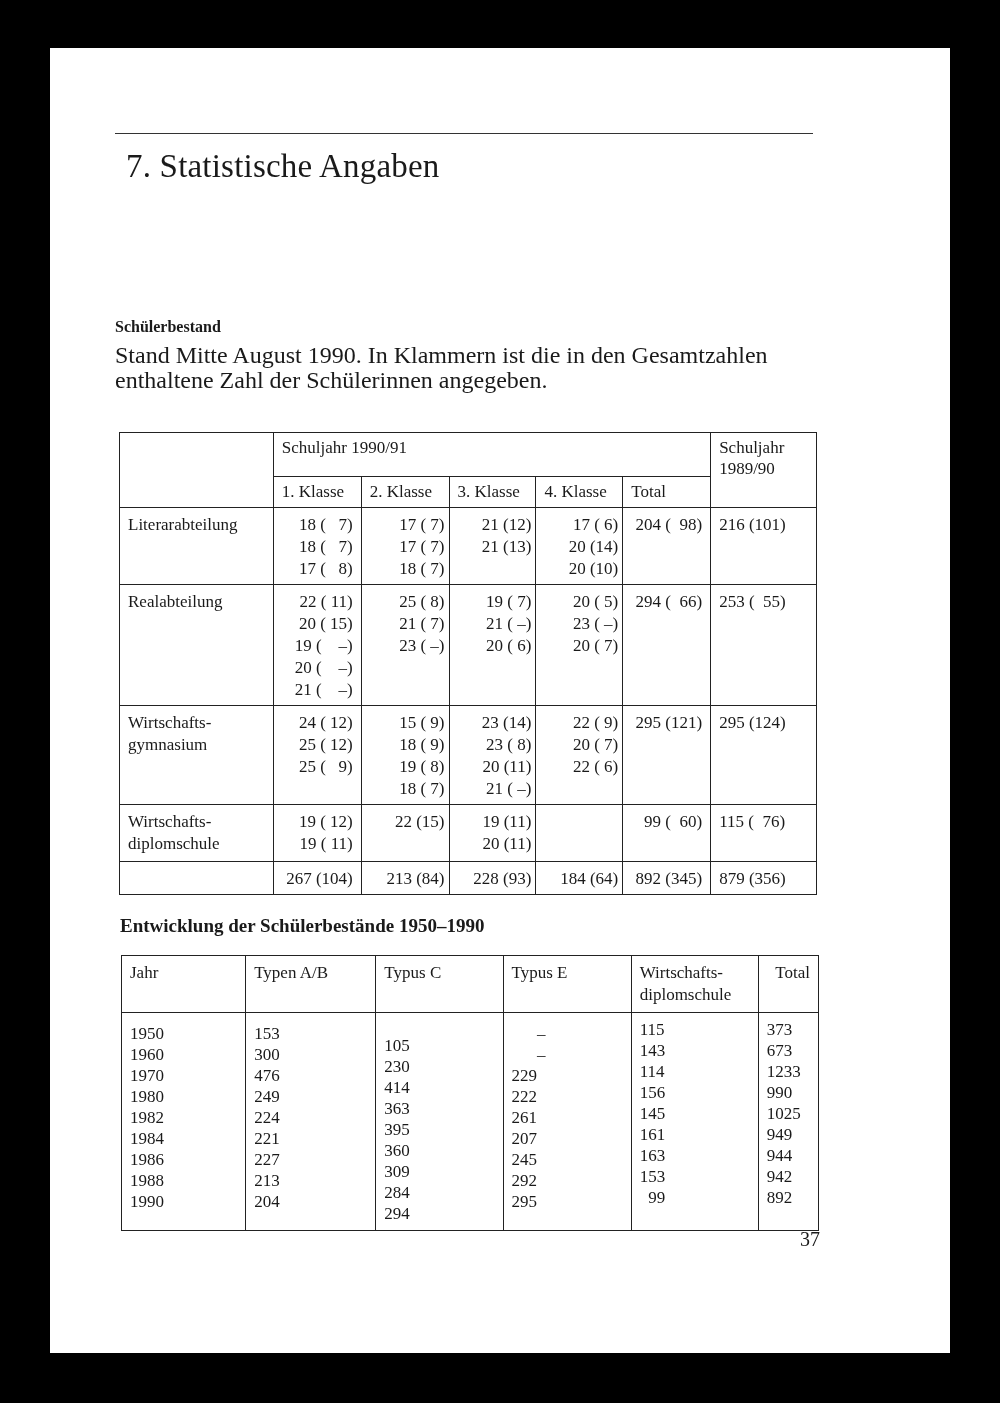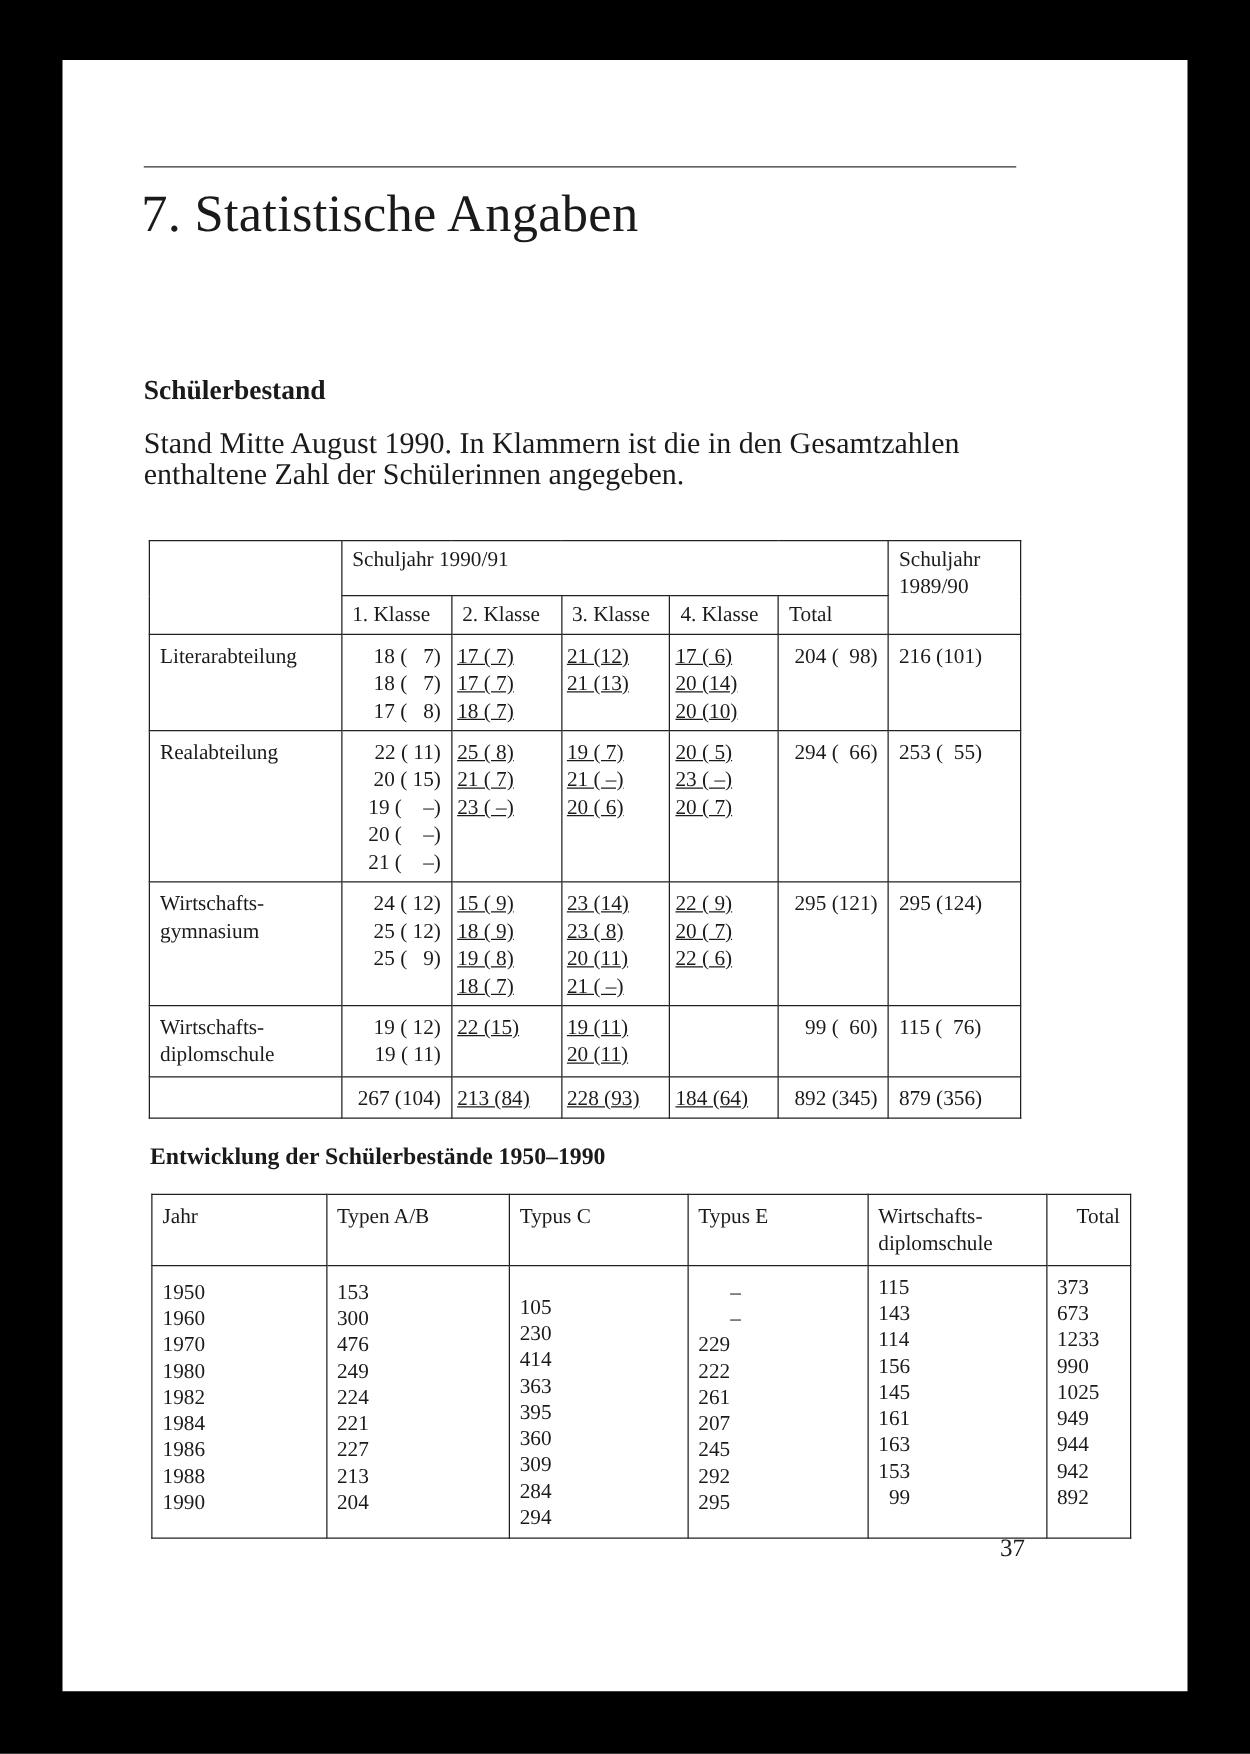--- a/index.html
+++ b/index.html
@@ -1,32 +1,32 @@
 <!DOCTYPE html>
 <html><head>
 <meta charset="utf-8">
 <style>
   html, body { margin: 0; padding: 0; }
   body { width: 1000px; height: 1403px; background: #000; position: relative; overflow: hidden;
          font-family: "Liberation Serif", "DejaVu Serif", serif; color: #1a1a1a; }
   .page { position: absolute; left: 50px; top: 48px; width: 900px; height: 1305px; background: #fff; }
   .rule { position: absolute; left: 115px; top: 133px; width: 698px; height: 1px; background: #333; }
-  .h1 { position: absolute; left: 113px; top: 148px; font-size: 42px; letter-spacing: 0.2px; }
-  .h2 { position: absolute; left: 115px; top: 299px; font-size: 22px; font-weight: bold; }
+  .h1 { position: absolute; left: 126px; top: 148px; font-size: 33px; letter-spacing: 0.2px; }
+  .h2 { position: absolute; left: 115px; top: 318px; font-size: 16px; font-weight: bold; }
   .intro { position: absolute; left: 115px; top: 343px; width: 710px; font-size: 24px; line-height: 25px; }
   table { border-collapse: collapse; position: absolute; font-size: 17px; }
   td, th { border: 1.5px solid #222; vertical-align: top; font-weight: normal; padding: 0; }
   .t1 { left: 119px; top: 432px; width: 698px; border-radius: 11px; }
   .t1 td { line-height: 22px; }
   .t1 .lbl { padding: 6px 8px; text-align: left; }
   .t1 .num { text-align: right; padding: 6px 8px 4px 4px; white-space: pre; }
-  .t1 .numc { text-align: left; padding: 6px 4px 4px 4px; white-space: pre; text-decoration: underline; }
+  .t1 .numc { text-align: right; padding: 6px 4px 4px 4px; white-space: pre; }
   .t1 .hd { padding: 4px 8px; text-align: left; }
   .h3 { position: absolute; left: 120px; top: 915px; font-size: 19px; font-weight: bold; }
-  .t2 { left: 121px; top: 955px; width: 784px; }
+  .t2 { left: 121px; top: 955px; width: 698px; }
   .t2 th { text-align: left; padding: 6px 8px; line-height: 22px; height: 40px; }
   .t2 td { padding: 6px 8px; line-height: 21px; white-space: pre; border-top: 1.5px solid #222; border-bottom: 1.5px solid #222; }
   .t2 .r { }
   .pno { position: absolute; left: 800px; top: 1228px; font-size: 20px; }
 </style>
 </head>
 <body>
 
 <div class="page"></div>
 <div class="rule"></div>

